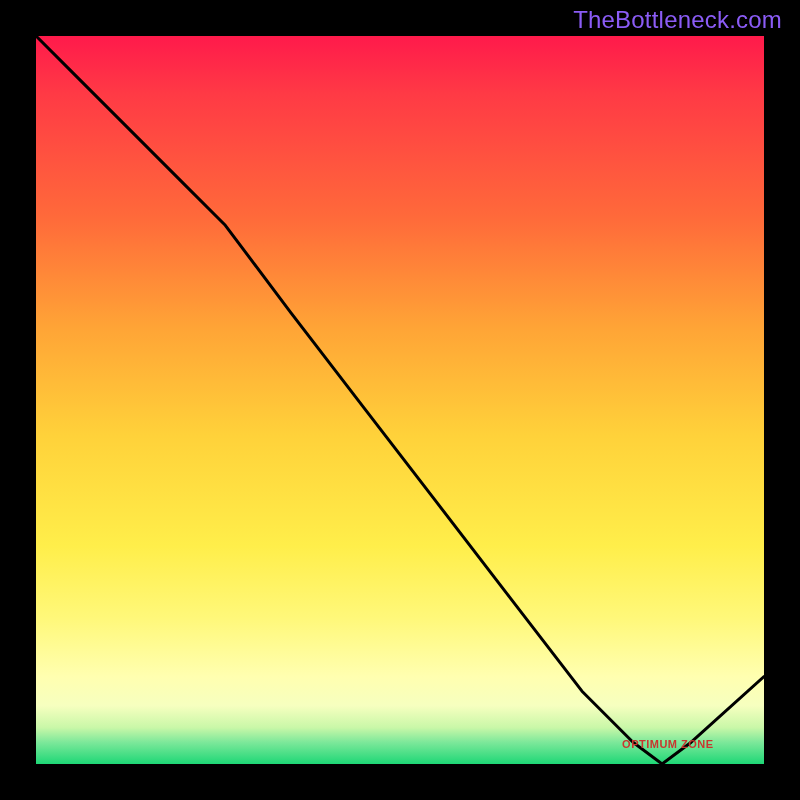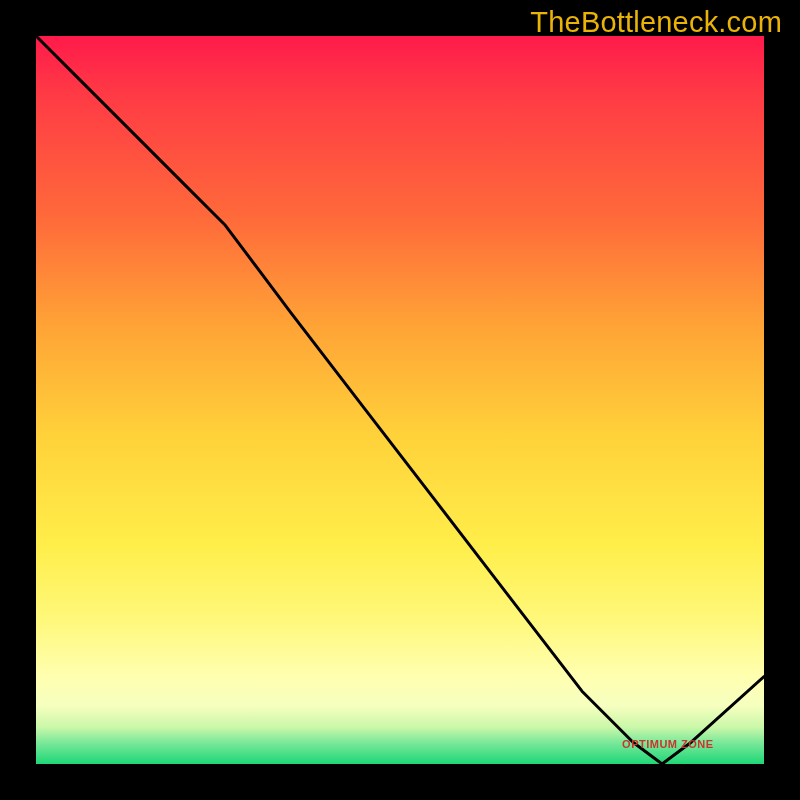--- a/index.html
+++ b/index.html
@@ -13,22 +13,22 @@
   }
   .container {
     position: relative;
     width: 800px;
     height: 800px;
   }
   .watermark {
     position: absolute;
     top: 6px;
     right: 18px;
-    color: #eab308;
-    font-size: 29px;
+    color: #8b5cf6;
+    font-size: 24px;
     font-weight: 500;
     letter-spacing: 0.2px;
     z-index: 10;
   }
   .plot-frame {
     position: absolute;
     
     left: 36px;
     top: 36px;
     width: 728px;   

